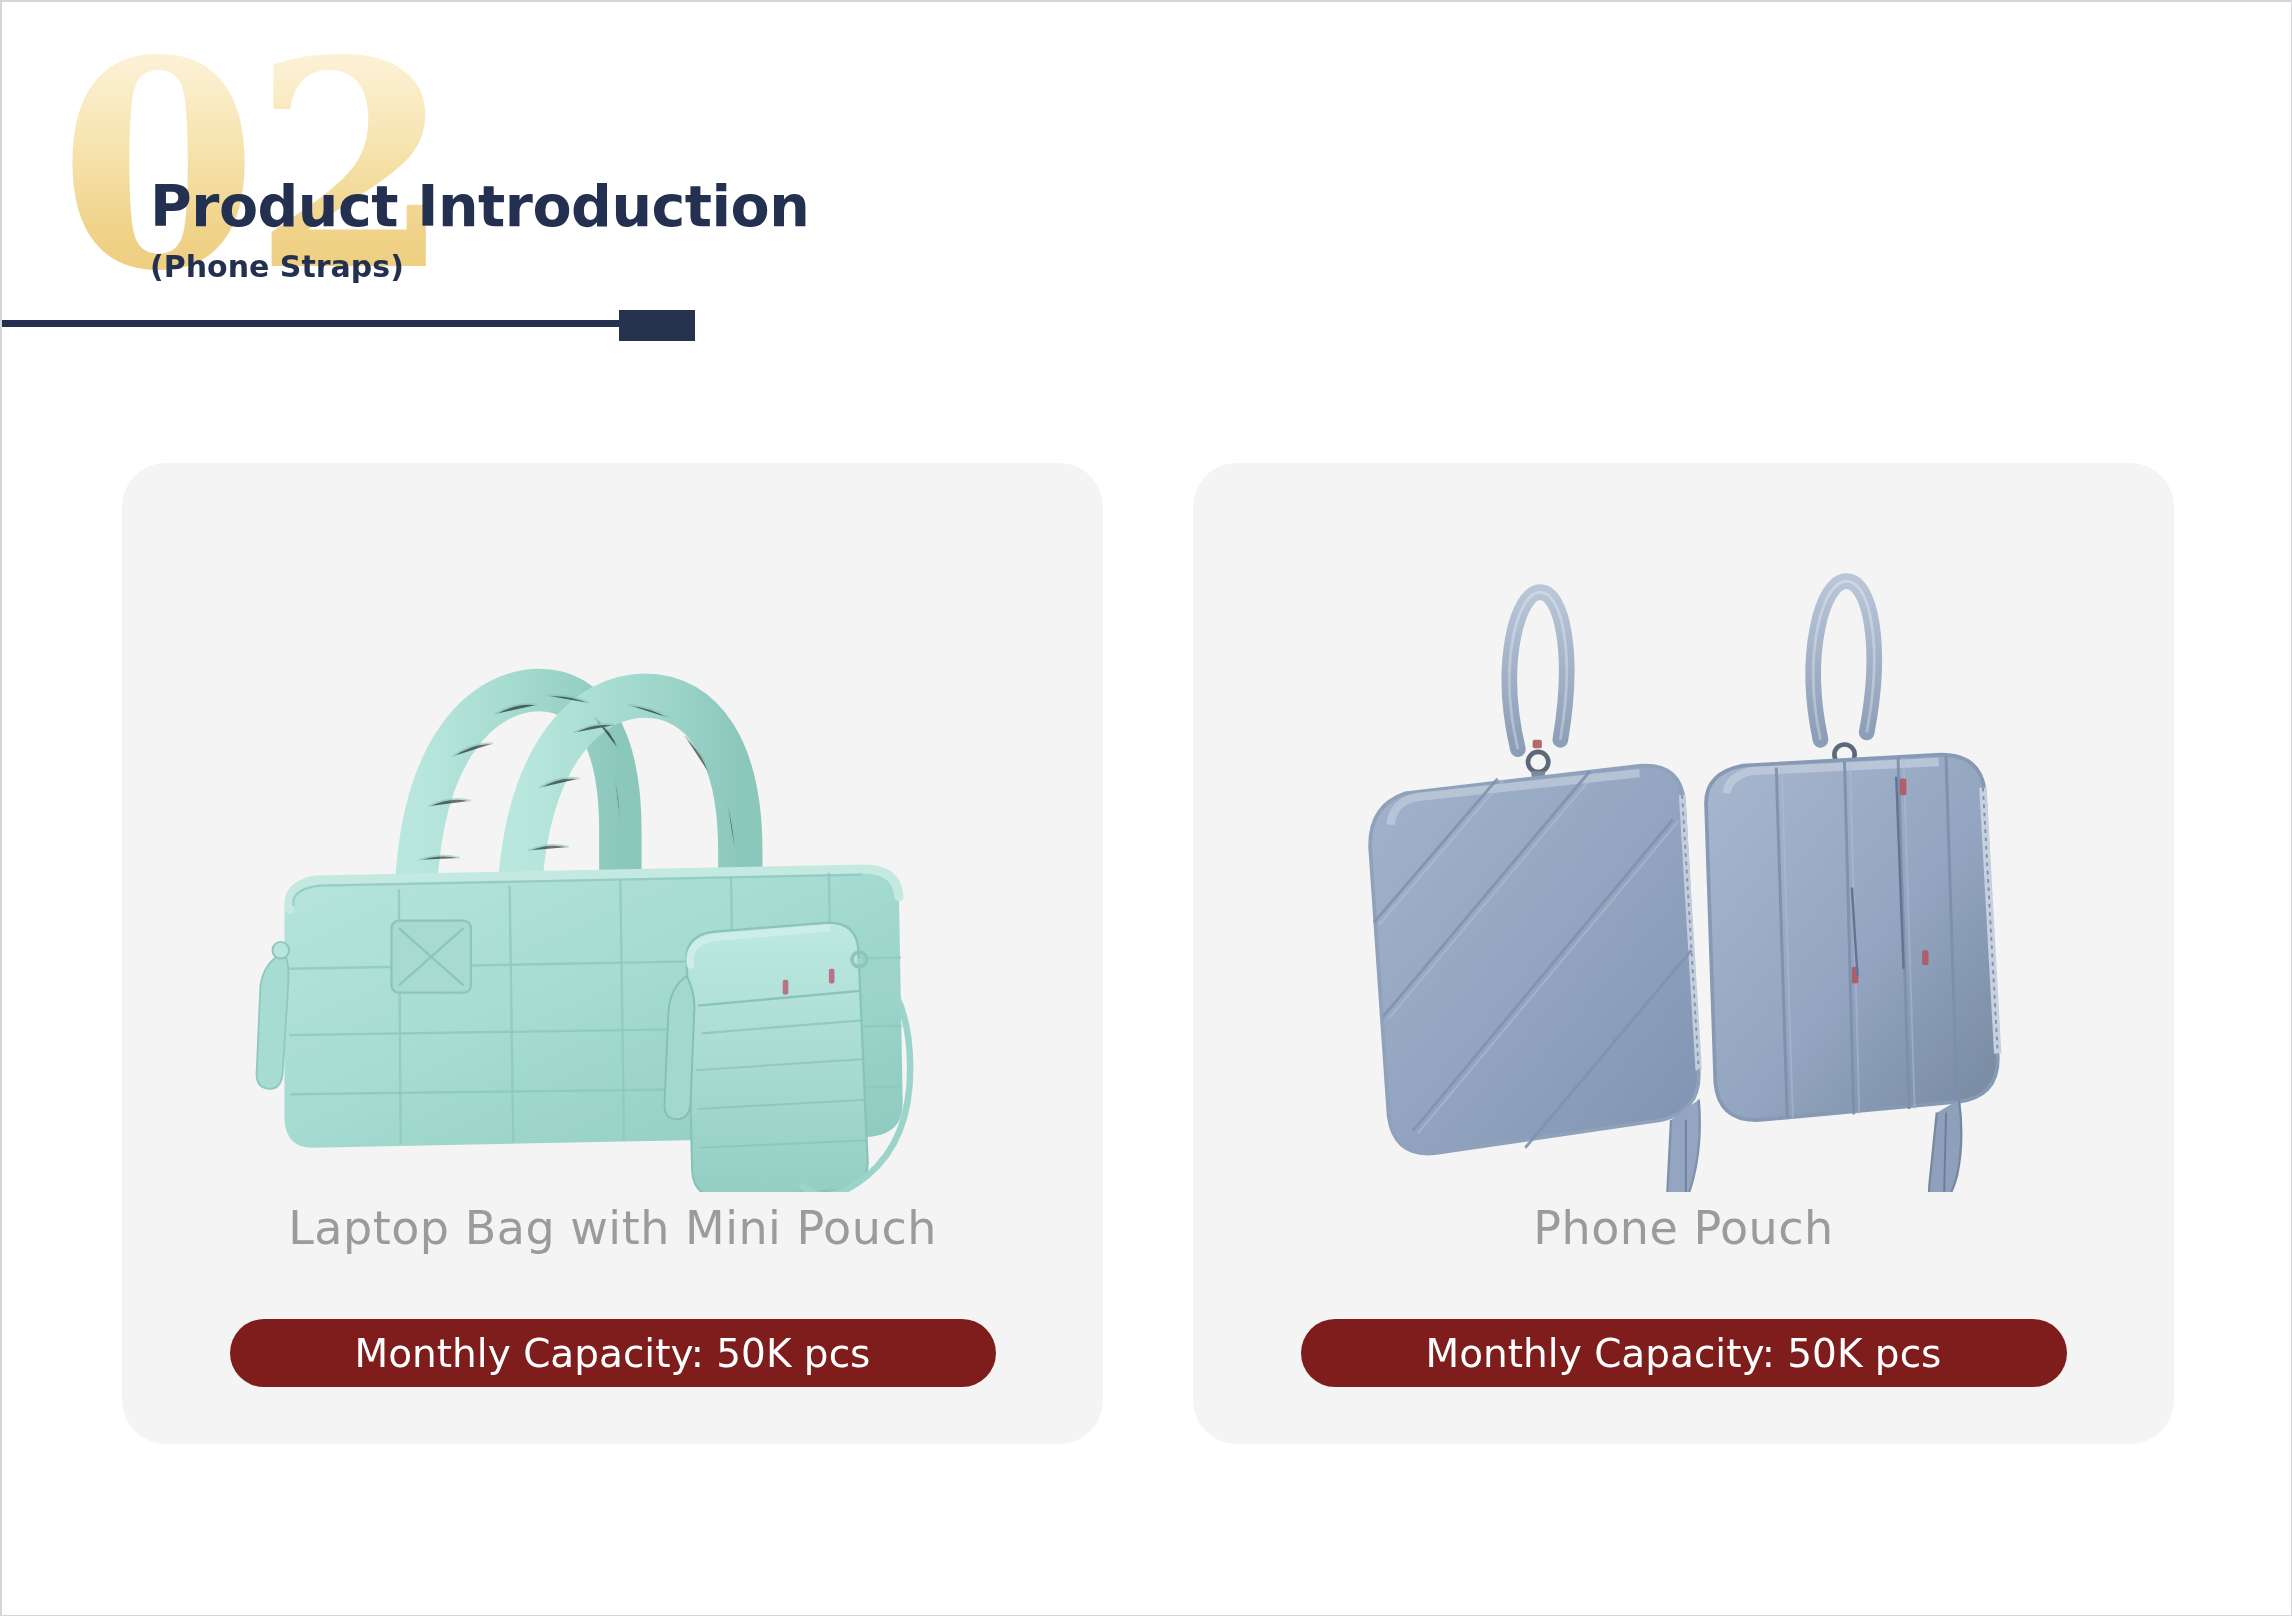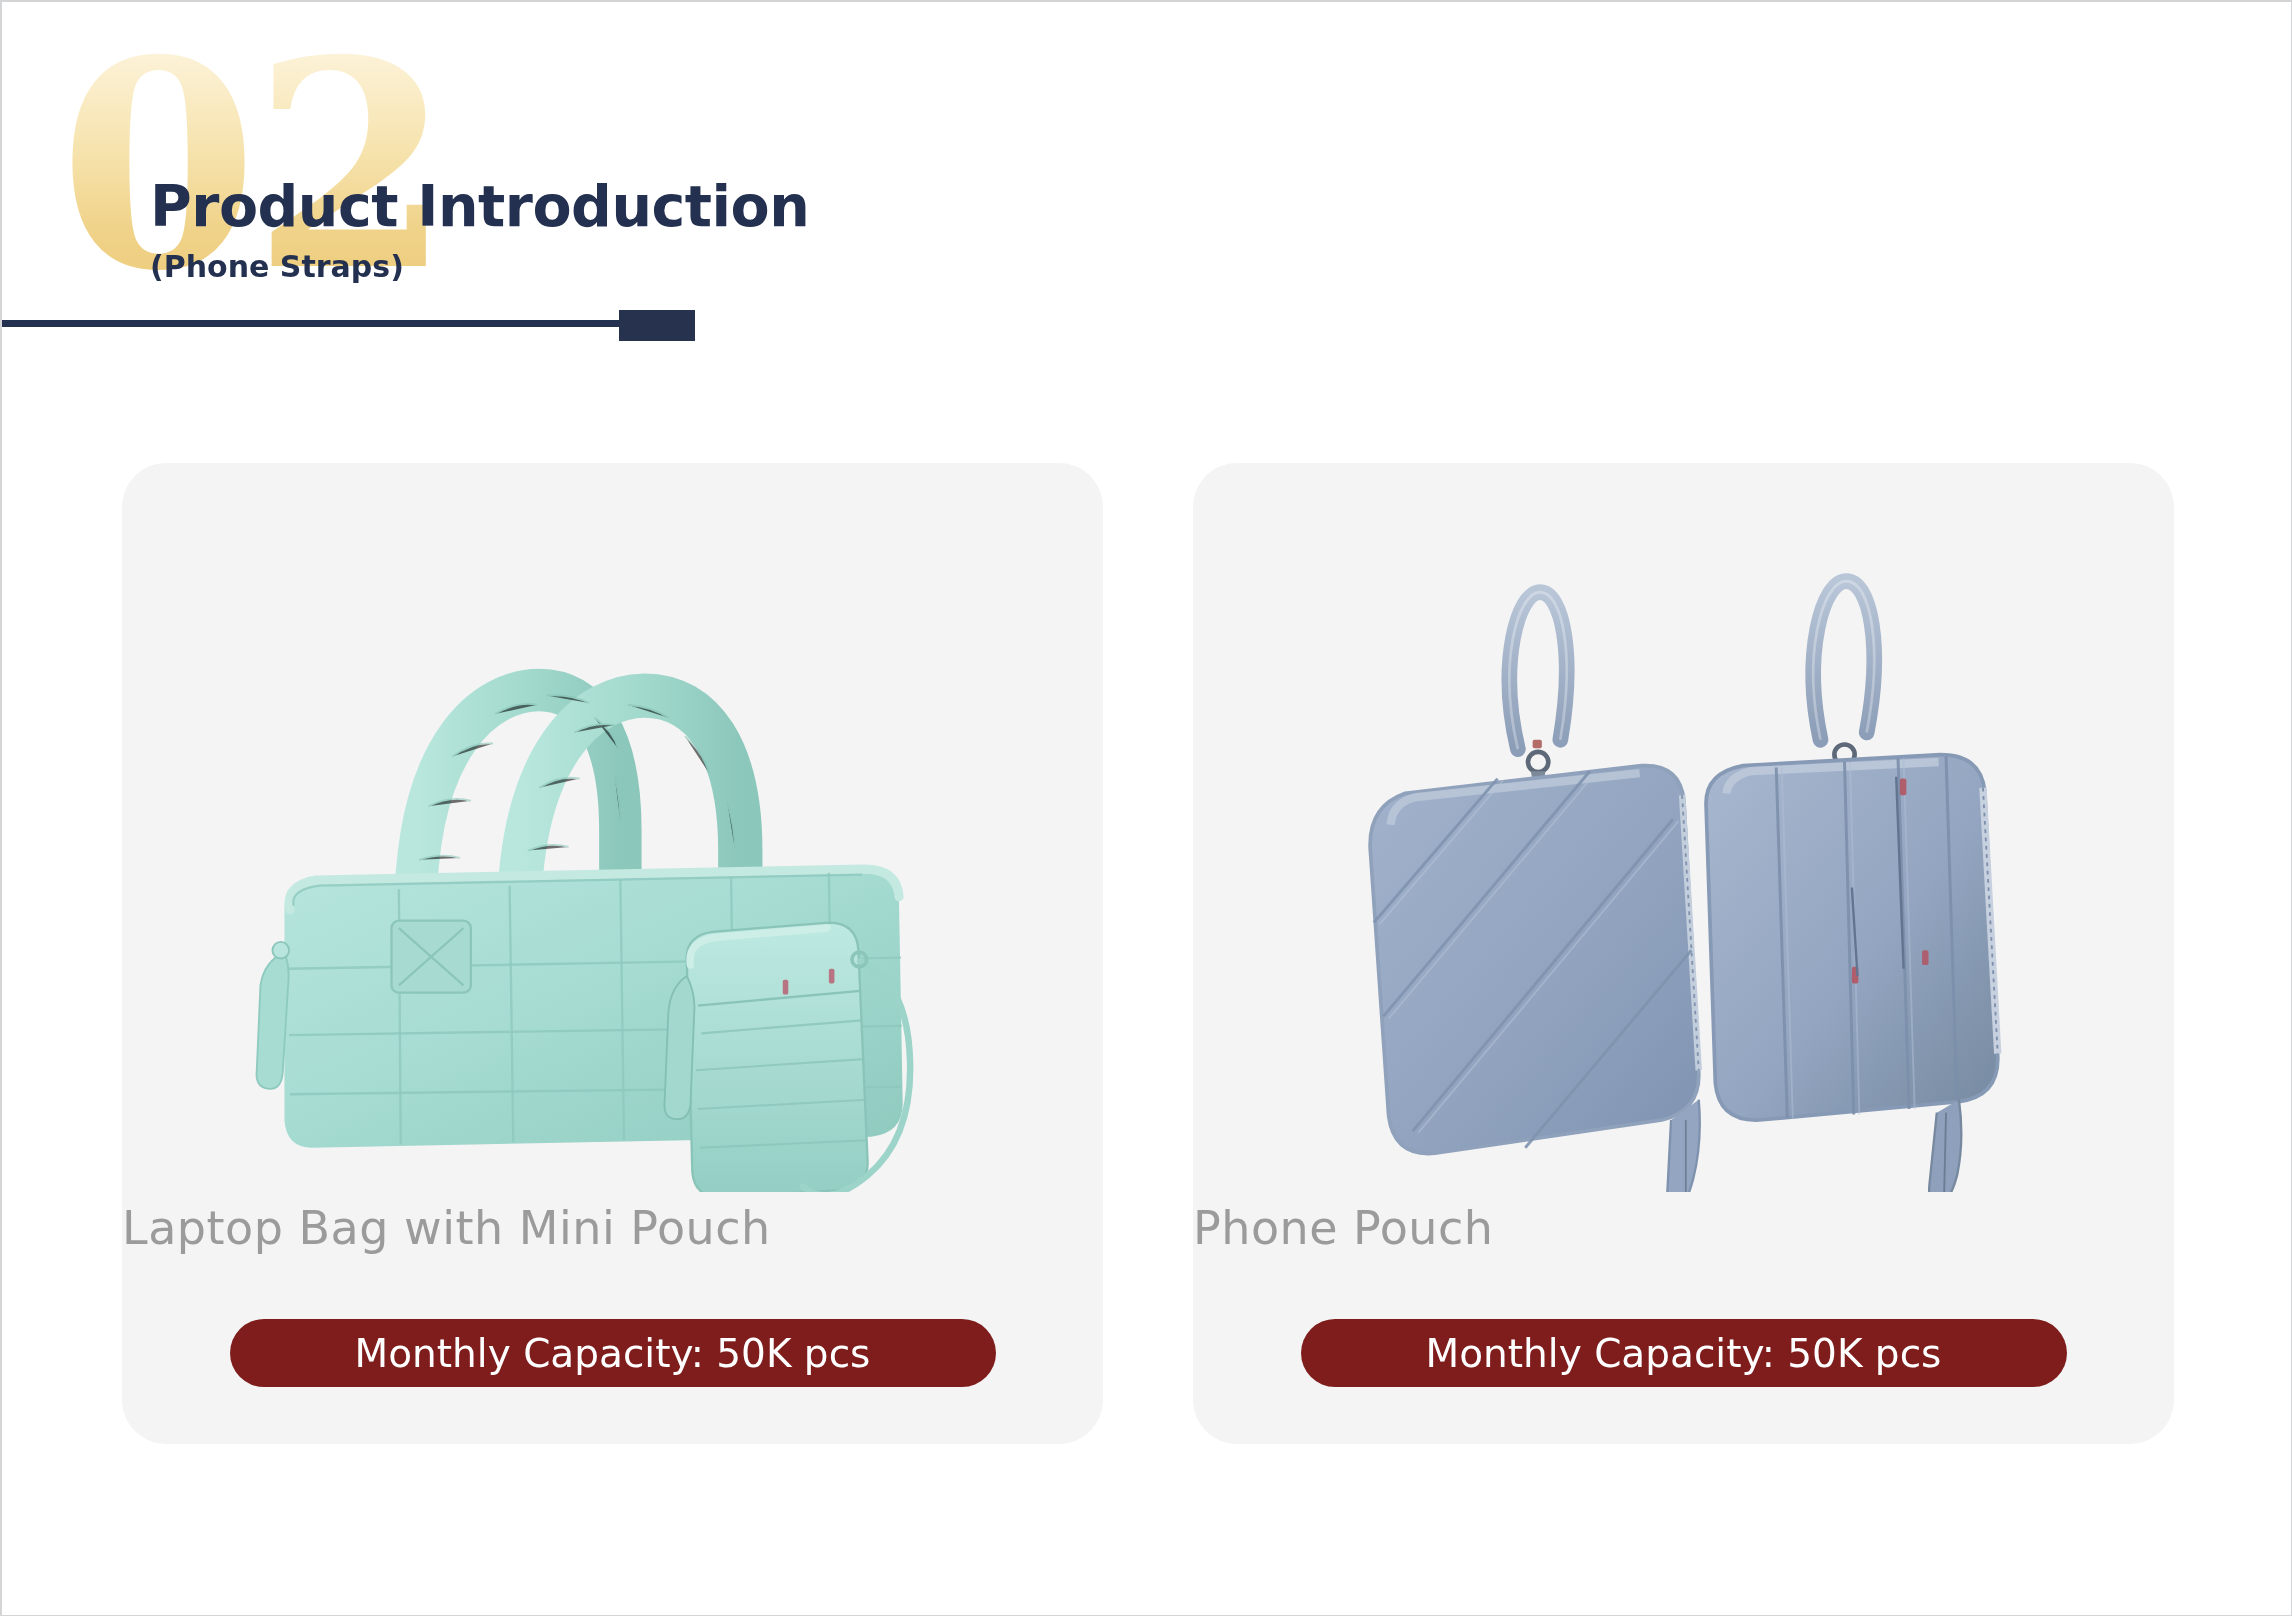--- a/index.html
+++ b/index.html
@@ -130,20 +130,21 @@
     top: 0;
     width: 100%;
     height: 729px;
   }
 
   .product-name {
     position: absolute;
     left: 0;
     top: 738px;
     width: 100%;
+    text-align: center;
     font-family: "DejaVu Sans", sans-serif;
     font-size: 46px;
     font-weight: 400;
     color: #9b9b9b;
     letter-spacing: 0.5px;
   }
 
   .capacity-pill {
     position: absolute;
     left: 50%;

